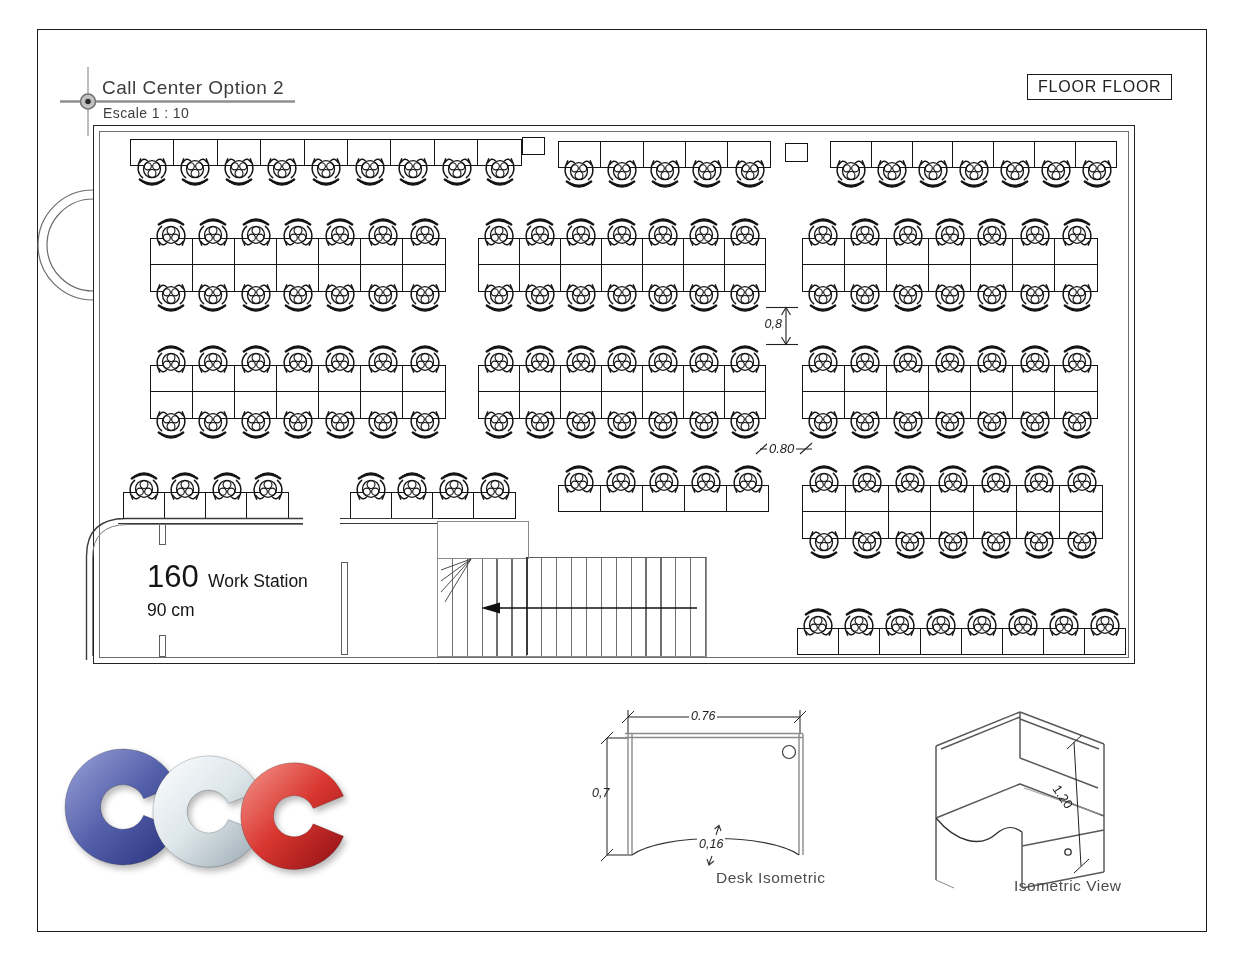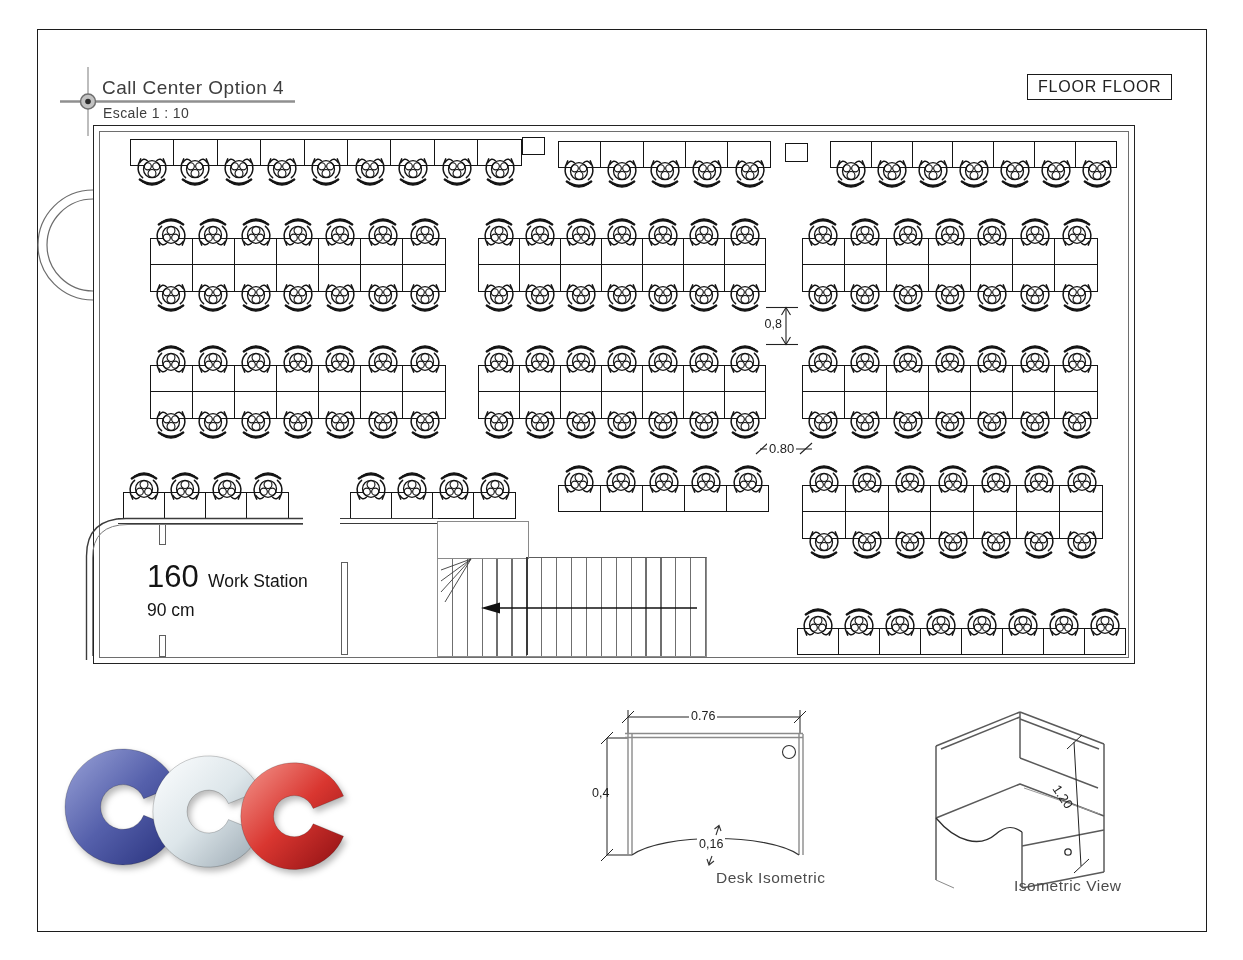--- a/index.html
+++ b/index.html
@@ -37,21 +37,21 @@
           background:repeating-linear-gradient(90deg,#fff 0 13.7px,#6f6f6f 13.7px 14.9px);}
   .stair-landing{position:absolute;left:437px;top:521px;width:90px;height:36px;border:1.1px solid #8a8a8a;background:#fff;z-index:2;}
   .stair-split{position:absolute;left:526px;top:557px;width:2px;height:98px;background:#3a3a3a;z-index:2;}
   .dline{position:absolute;height:4px;border-top:1.2px solid #3a3a3a;border-bottom:1.2px solid #3a3a3a;background:#fff;z-index:2;}
   .vstub{position:absolute;border:1px solid #5f5f5f;background:#fff;z-index:2;}
 
   
   .t-count{position:absolute;left:147px;top:559px;font-size:31px;color:#141414;}
   .t-count-label{position:absolute;left:208px;top:571px;font-size:17.5px;color:#141414;}
   .t-module{position:absolute;left:147px;top:600px;font-size:17.5px;color:#141414;}
-  .dim-text{position:absolute;font-size:12.5px;color:#1d1d1d;z-index:4;}
+  .dim-text{position:absolute;font-size:12.5px;color:#1d1d1d;z-index:4;font-style:italic;}
   .bg{background:#fff;padding:0 2px;}
 
   
   .overlay{position:absolute;left:0;top:0;width:1243px;height:960px;pointer-events:none;z-index:2;}
 
   
   .detail-svg{position:absolute;left:588px;top:698px;width:290px;height:185px;}
   .iso-svg{position:absolute;left:920px;top:700px;width:230px;height:212px;}
   .t-caption{position:absolute;font-size:15.5px;color:#4c4c4c;letter-spacing:.5px;}
   .t-iso-h{position:absolute;left:1062px;top:782px;font-size:13px;color:#1d1d1d;transform:rotate(56deg);transform-origin:left top;z-index:3;}
@@ -60,21 +60,21 @@
   #logo{position:absolute;left:62px;top:746px;width:300px;height:130px;filter:drop-shadow(3px 4px 3px rgba(0,0,0,.28));}
   .logo-c{position:absolute;}
   .hidden-defs{position:absolute;width:0;height:0;overflow:hidden;}
 </style>
 </head>
 <body>
 
 <div class="page">
   <div class="page-border"></div>
 
-  <div class="t-title">Call Center Option 4</div>
+  <div class="t-title">Call Center Option 2</div>
   <div class="t-scale">Escale 1 : 10</div>
   <div class="floor-badge">FLOOR FLOOR</div>
 
   <div class="plan-outer"></div>
   <div class="plan-inner"></div>
 
   <div id="plan-canvas">
       <div class="desk-block" style="left: 130px; top: 139px; width: 392px; height: 27px;">
         <div class="desk-row">
           <div class="desk"></div>
@@ -1077,21 +1077,21 @@
     </g>
 
     <g stroke="#333" stroke-width="1.1" fill="none">
       <path d="M 44 157 C 75 135 180 135 211 157"></path>
       <path d="M 128 137 L 131 128 M 126.5 131 L 131 127.5 L 133 133"></path>
       <path d="M 124 158 L 121 166 M 119 161 L 121 167 L 126 163"></path>
       <circle cx="201" cy="54" r="6.5"></circle>
     </g>
   </svg>
   <div class="dim-text bg" style="left:689px;top:709px;">0.76</div>
-  <div class="dim-text" style="left:592px;top:786px;">0,4</div>
+  <div class="dim-text" style="left:592px;top:786px;">0,7</div>
   <div class="dim-text bg" style="left:697px;top:837px;">0,16</div>
   <div class="t-caption" style="left:716px;top:869px;">Desk Isometric</div>
 
   <svg class="iso-svg" viewBox="0 0 230 212">
     <g stroke="#5a5a5a" stroke-width="1.5" fill="none" stroke-linejoin="round">
       <path d="M16 46 L16 118"></path>
       <path d="M16 46 L100 12"></path>
       <path d="M21 49 L100 17"></path>
       <path d="M100 12 L100 58"></path>
       <path d="M100 12 L184 44"></path>

